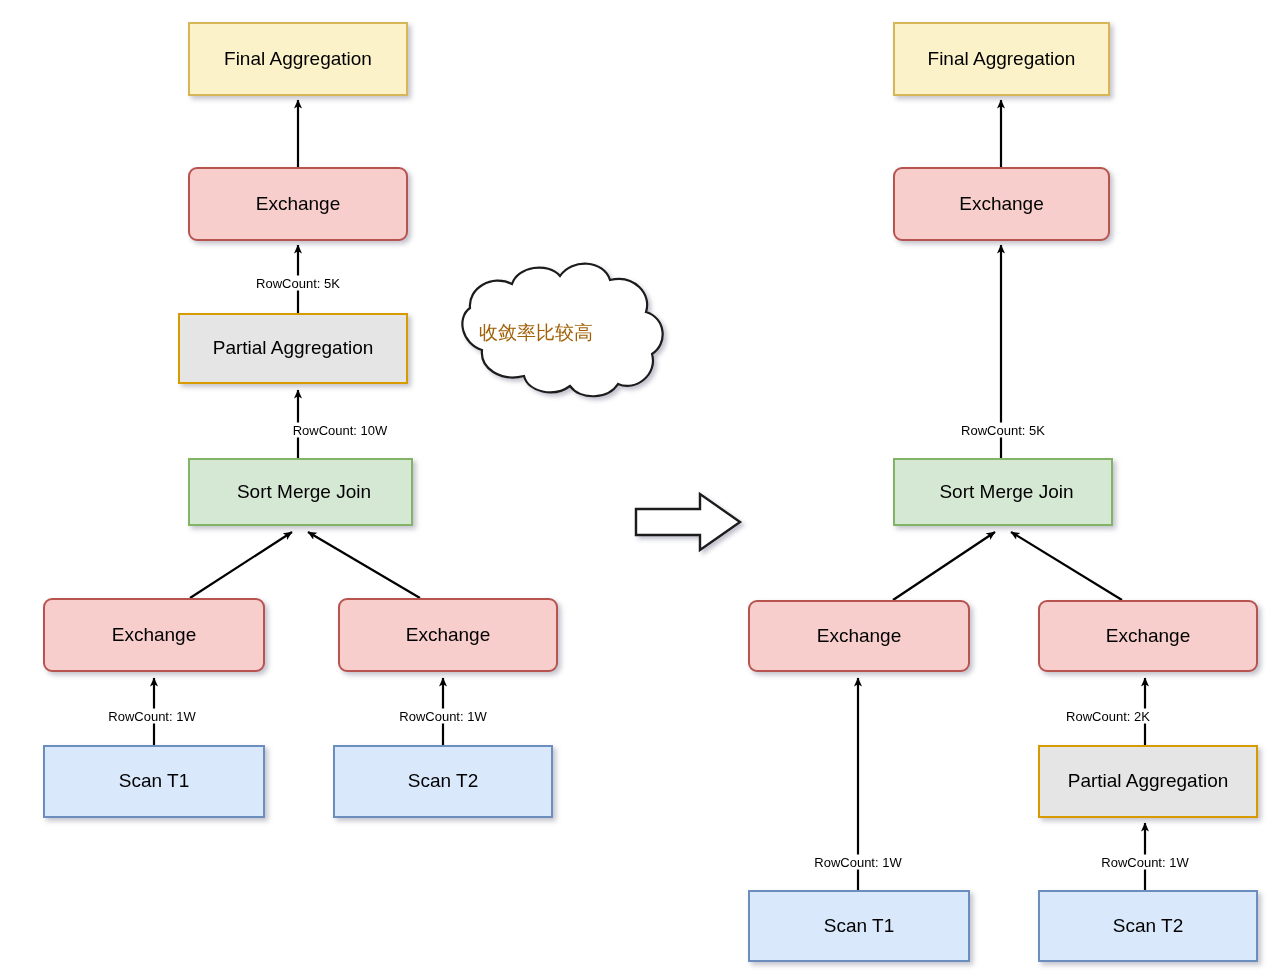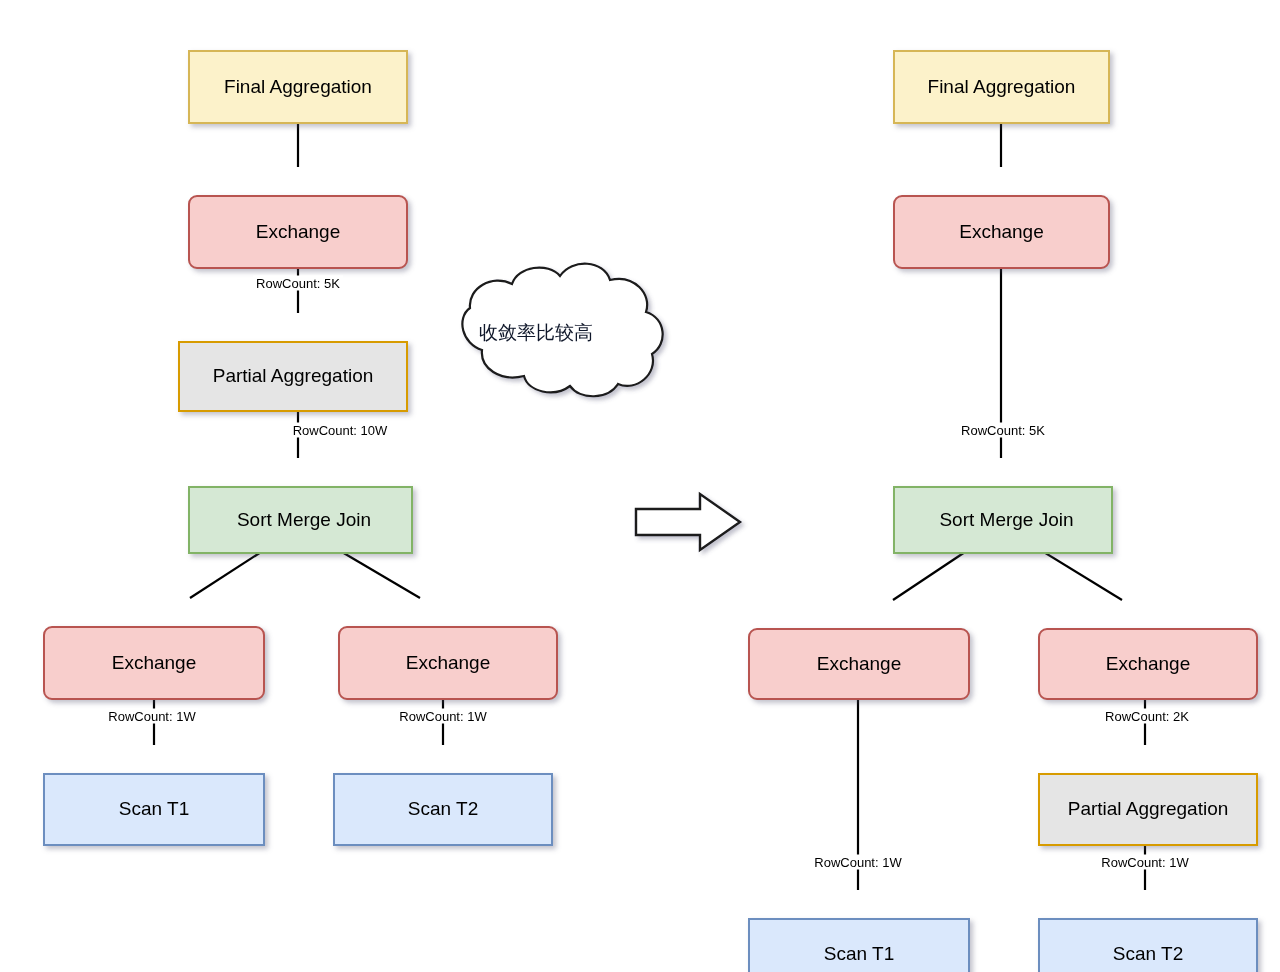--- a/index.html
+++ b/index.html
@@ -29,21 +29,20 @@
     justify-content: center;
     border-width: 2px;
     border-style: solid;
     font-size: 19px;
     color: #000000;
     line-height: 1.1;
     text-align: center;
     box-shadow: 3px 3px 5px rgba(80,80,110,0.35);
     white-space: nowrap;
     z-index: 3;
-    margin-top: 28px;
   }
   .n-yellow { background: #fcf2ca; border-color: #d6b656; }
   .n-orange { background: #e5e5e5; border-color: #d79b00; }
   .n-red    { background: #f8cecc; border-color: #b85450; border-radius: 9px; }
   .n-green  { background: #d5e8d4; border-color: #82b366; padding-left: 7px; }
   .n-blue   { background: #dae8fc; border-color: #6c8ebf; }
 
   .edge-label {
     position: absolute;
     font-size: 13px;
@@ -51,21 +50,21 @@
     background: #ffffff;
     padding: 0 3px;
     white-space: nowrap;
     transform: translate(-50%, -50%);
     z-index: 4;
     text-shadow: 0 0 2px #ffffff;
   }
   .cloud-text {
     position: absolute;
     font-size: 19px;
-    color: #0f172a;
+    color: #a16207;
     white-space: nowrap;
     transform: translate(-50%, -50%);
     z-index: 4;
   }
 </style>
 </head>
 <body>
 
 <div id="canvas">
 
@@ -187,17 +186,17 @@
 
   <div class="node n-blue" style="left:748px; top:890px; width:222px; height:72px;">
     <span>Scan T1</span>
   </div>
 
   <div class="node n-blue" style="left:1038px; top:890px; width:220px; height:72px;">
     <span>Scan T2</span>
   </div>
 
   <div class="edge-label" style="left:1003px; top:430px;">RowCount: 5K</div>
-  <div class="edge-label" style="left:1147px; top:716px;">RowCount: 2K</div>
+  <div class="edge-label" style="left:1108px; top:716px;">RowCount: 2K</div>
   <div class="edge-label" style="left:858px; top:862px;">RowCount: 1W</div>
   <div class="edge-label" style="left:1145px; top:862px;">RowCount: 1W</div>
 
 </div>
 
 </body></html>

